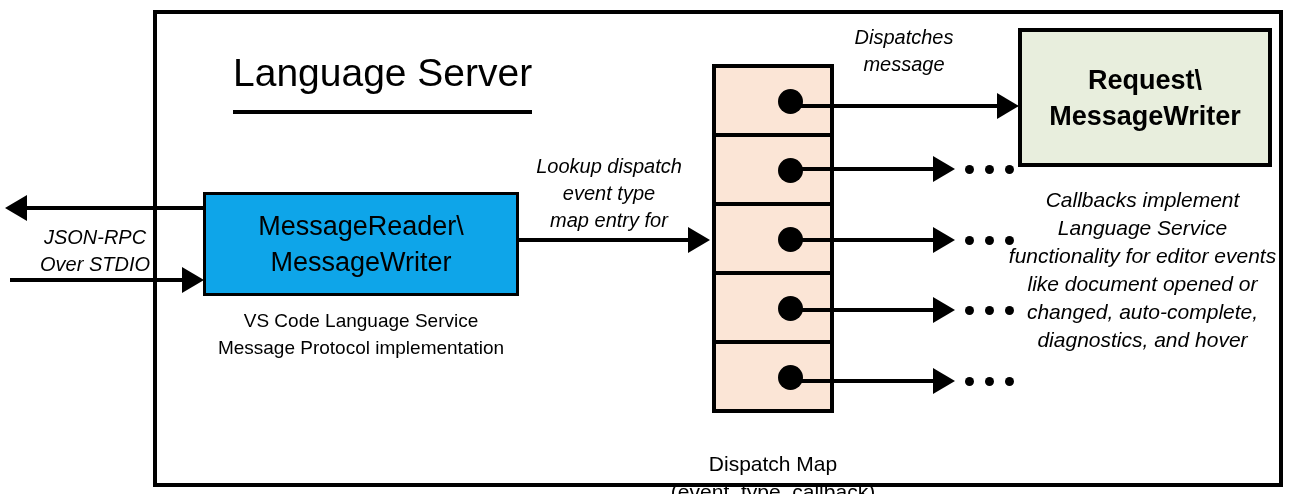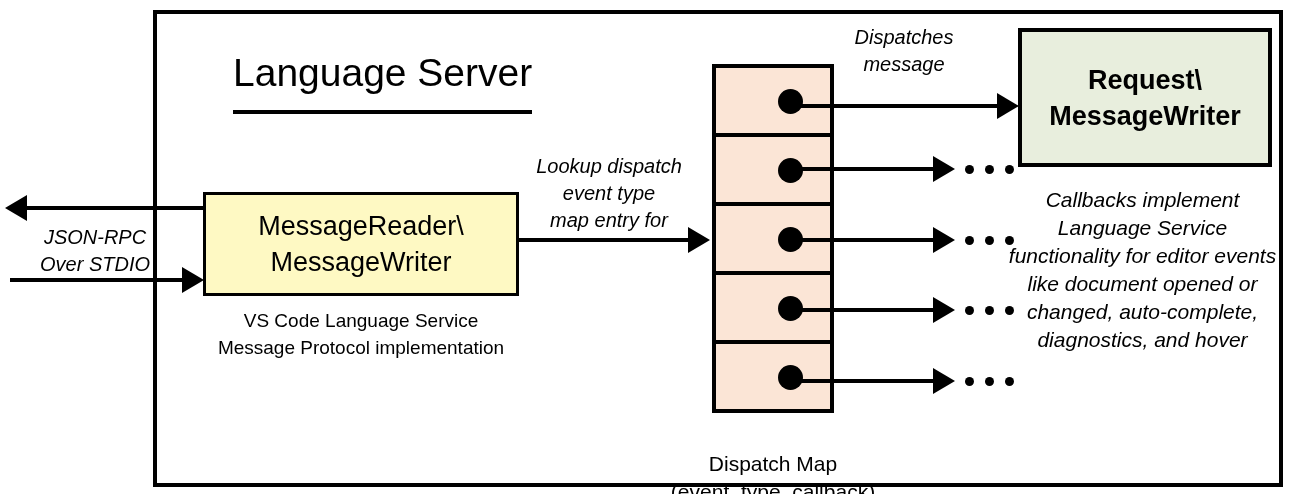--- a/index.html
+++ b/index.html
@@ -44,21 +44,21 @@
     border-bottom: 4px solid #000000;
     padding-bottom: 16px;
   }
 
   
   #reader-box {
     left: 203px;
     top: 192px;
     width: 316px;
     height: 104px;
-    background: #fef9c3;
+    background: #0ea5e9;
     border: 3px solid #000000;
     box-sizing: border-box;
     display: flex;
     flex-direction: column;
     align-items: center;
     justify-content: center;
     font-size: 27px;
     line-height: 36px;
   }
   #reader-caption {

